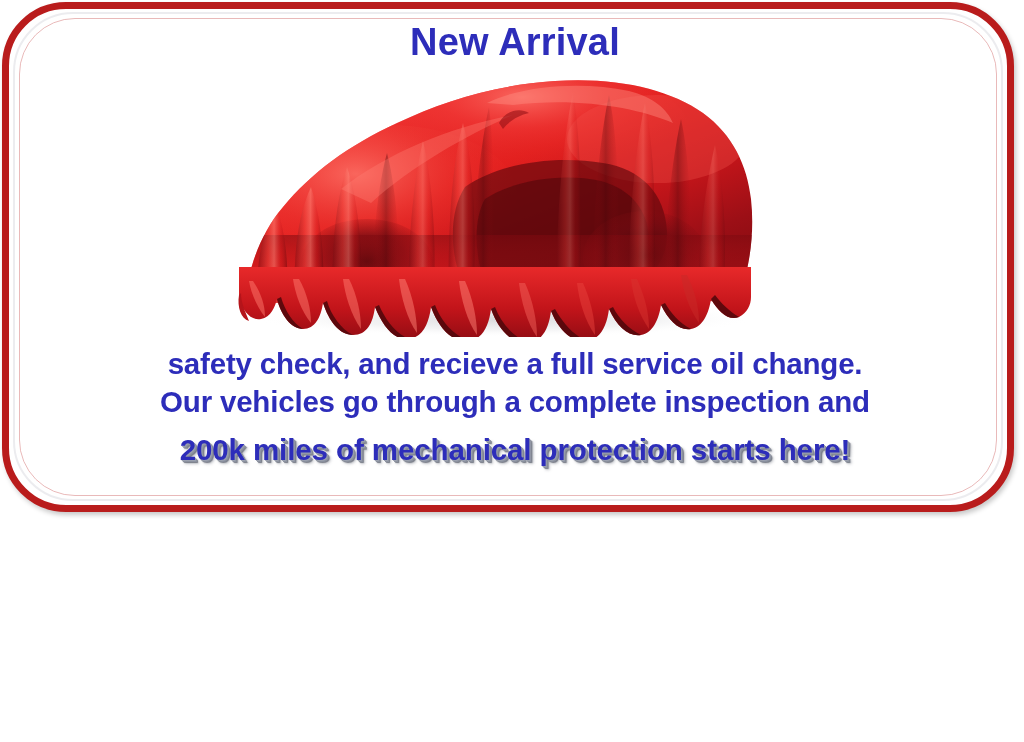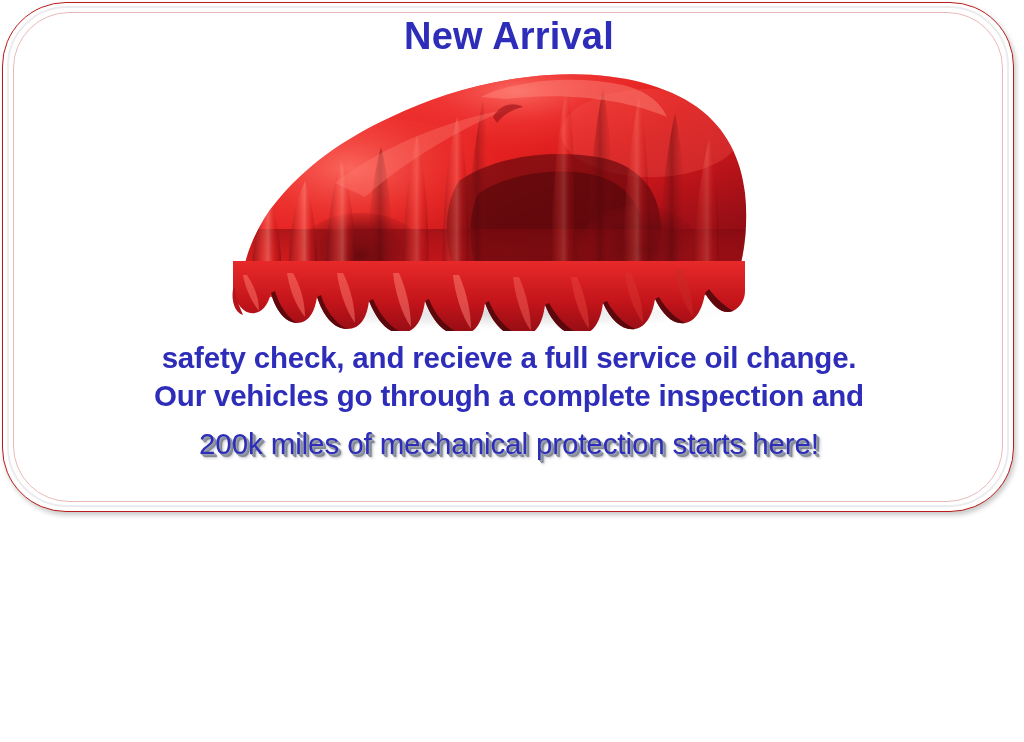--- a/index.html
+++ b/index.html
@@ -22,21 +22,21 @@
   }
 
   
   .card {
     position: absolute;
     left: 2px;
     top: 2px;
     width: 1012px;
     height: 510px;
     box-sizing: border-box;
-    border: 1px solid #b91c1c;
+    border: 7px solid #b91c1c;
     border-radius: 64px;
     background: #ffffff;
     box-shadow: 2px 3px 5px rgba(0,0,0,0.22);
     overflow: hidden;
   }
   .card-inner-line {
     position: absolute;
     left: 10px;
     top: 9px;
     right: 10px;
@@ -101,21 +101,21 @@
   .body-copy .line { display: block; white-space: nowrap; }
 
   
   .tagline {
     position: absolute;
     left: 0;
     top: 424px;
     width: 1012px;
     text-align: center;
     font-size: 29.5px;
-    font-weight: normal;
+    font-weight: bold;
     color: #2d2dba;
     white-space: nowrap;
     letter-spacing: -0.1px;
     text-shadow:
       1px 1px 0 #9aa0ae,
       2px 2px 0 #8b919f,
       3px 3px 1px rgba(90,95,108,0.75),
       4px 4px 3px rgba(120,124,136,0.45);
   }
 </style>

